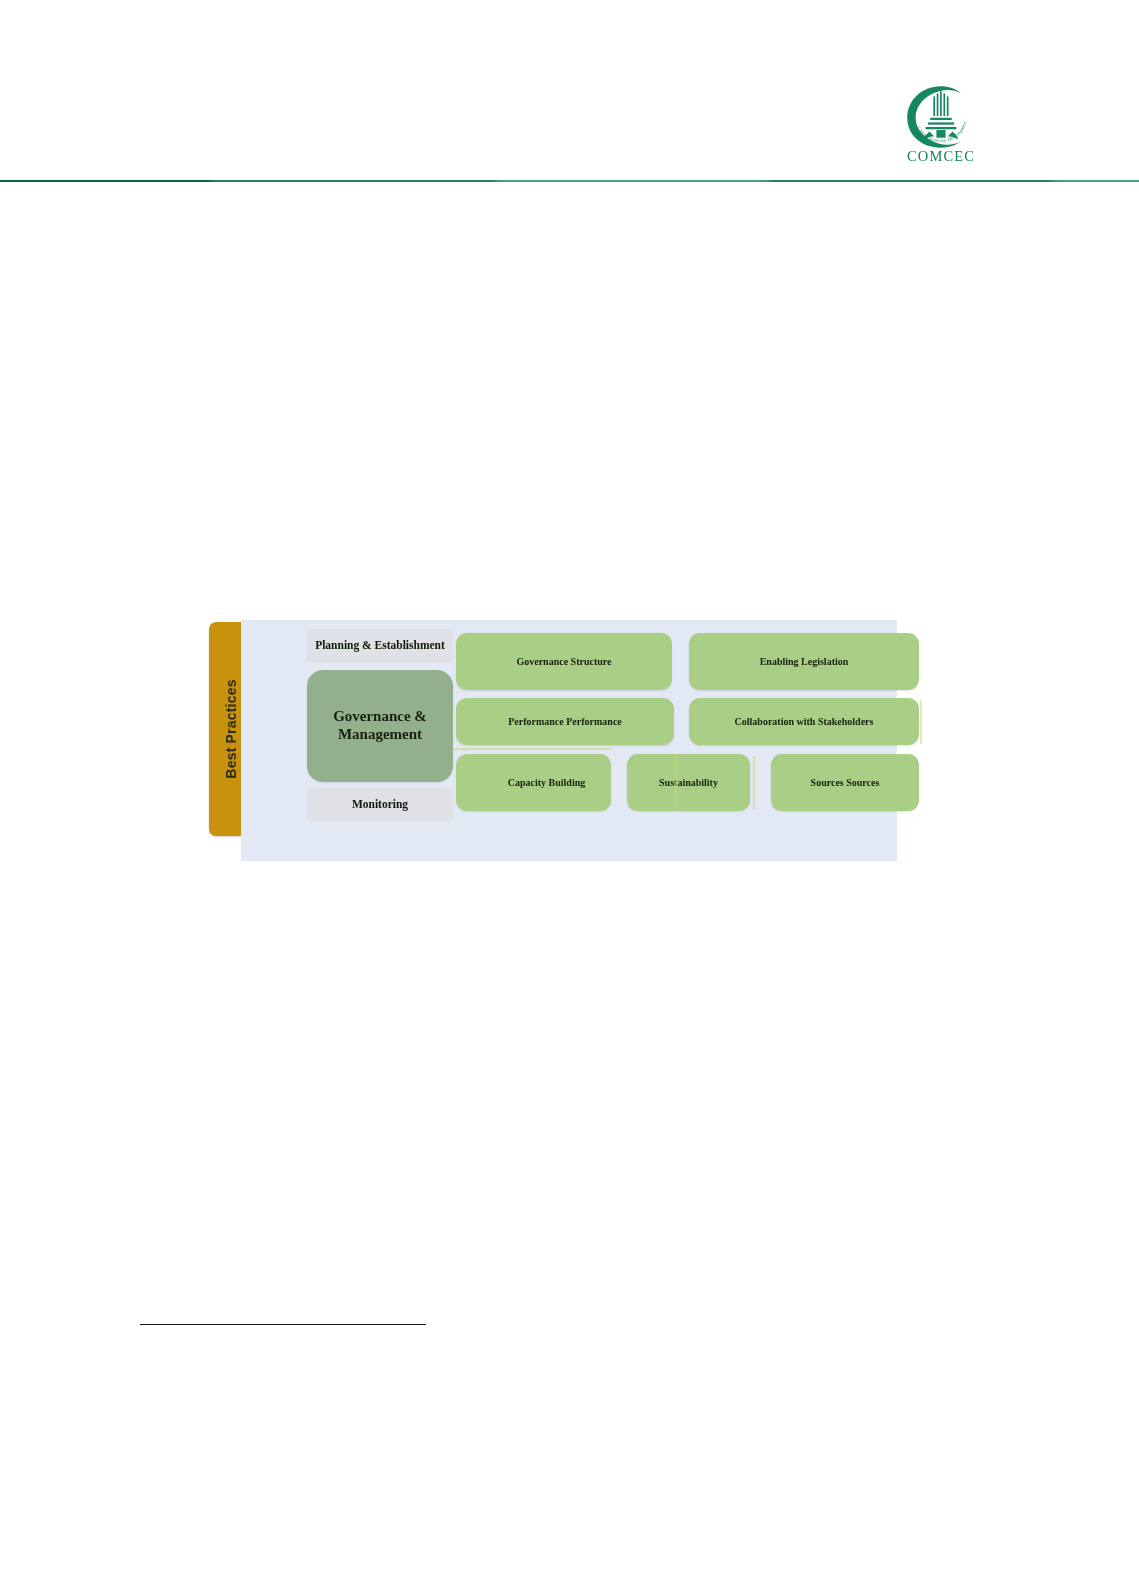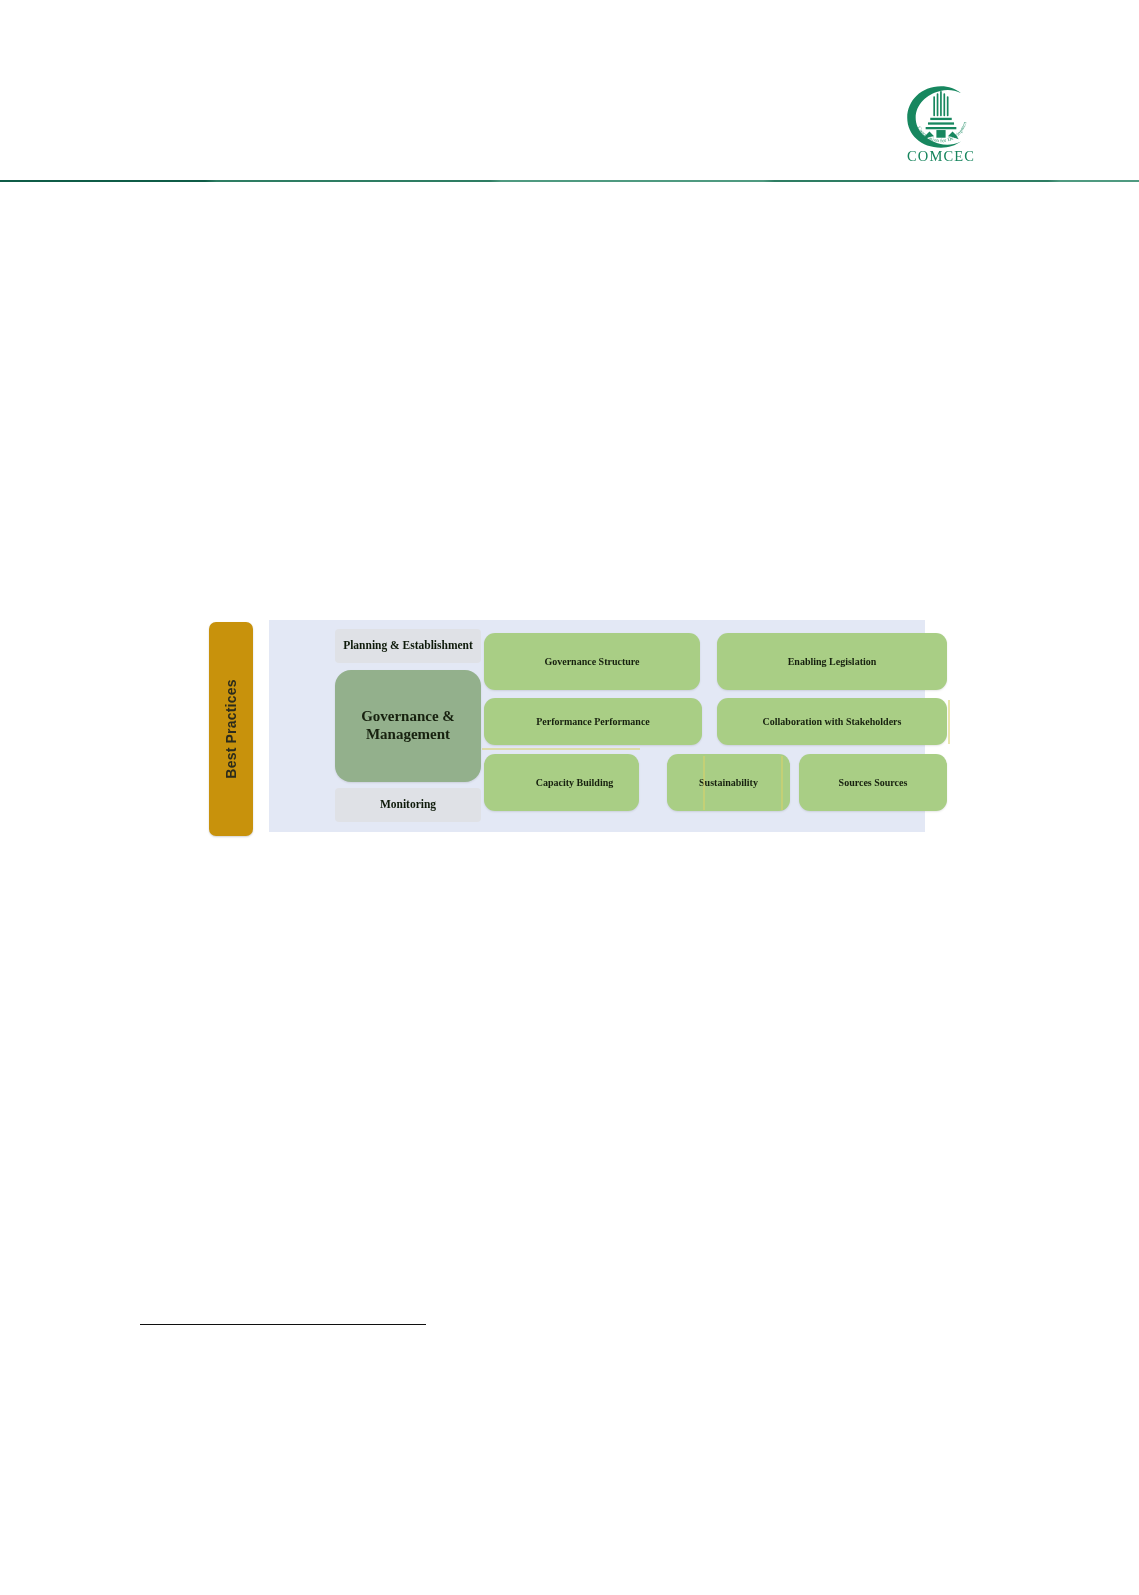--- a/index.html
+++ b/index.html
@@ -64,24 +64,24 @@
   
   .diagram-figure {
     position: absolute;
     left: 209px;
     top: 620px;
     width: 700px;
     height: 218px;
   }
   .diagram-canvas {
     position: absolute;
-    left: 60px;
+    left: 32px;
     top: 0px;
     width: 656px;
-    height: 212px;
+    height: 241px;
     background: #e3e8f5;
   }
   .best-practices-bar {
     position: absolute;
     left: 0px;
     top: 2px;
     width: 44px;
     height: 214px;
     background: #c8920c;
     border-radius: 7px;
@@ -137,21 +137,21 @@
   .n-planning   { left: 66px;  top: 9px;   width: 146px; height: 34px; }
   .n-hub        { left: 66px;  top: 50px;  width: 146px; height: 112px; }
   .n-marketing  { left: 66px;  top: 168px; width: 146px; height: 34px; }
 
   
   .n-gov-struct { left: 215px; top: 13px;  width: 216px; height: 57px; }
   .n-legis      { left: 448px; top: 13px;  width: 230px; height: 57px; }
   .n-monitor    { left: 215px; top: 78px;  width: 218px; height: 47px; }
   .n-collab     { left: 448px; top: 78px;  width: 230px; height: 47px; }
   .n-capacity   { left: 215px; top: 134px; width: 155px; height: 57px; padding-left: 32px; }
-  .n-sustain    { left: 386px; top: 134px; width: 123px; height: 57px; margin-left: 12px; }
+  .n-sustain    { left: 386px; top: 134px; width: 123px; height: 57px; }
   .n-funding    { left: 530px; top: 134px; width: 148px; height: 57px; }
 
   
   .wisp {
     position: absolute;
     background: #d8d26a;
     opacity: 0.55;
   }
 
   

